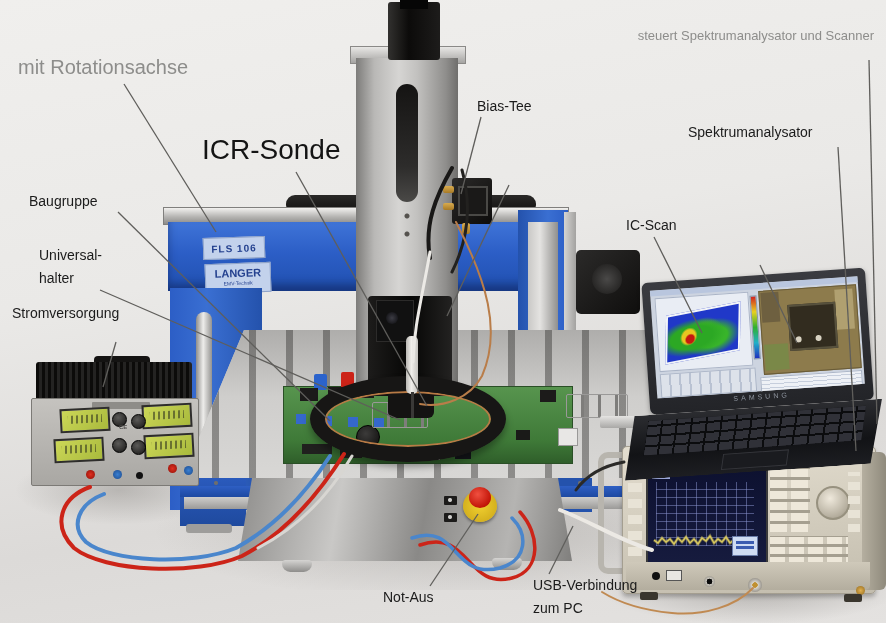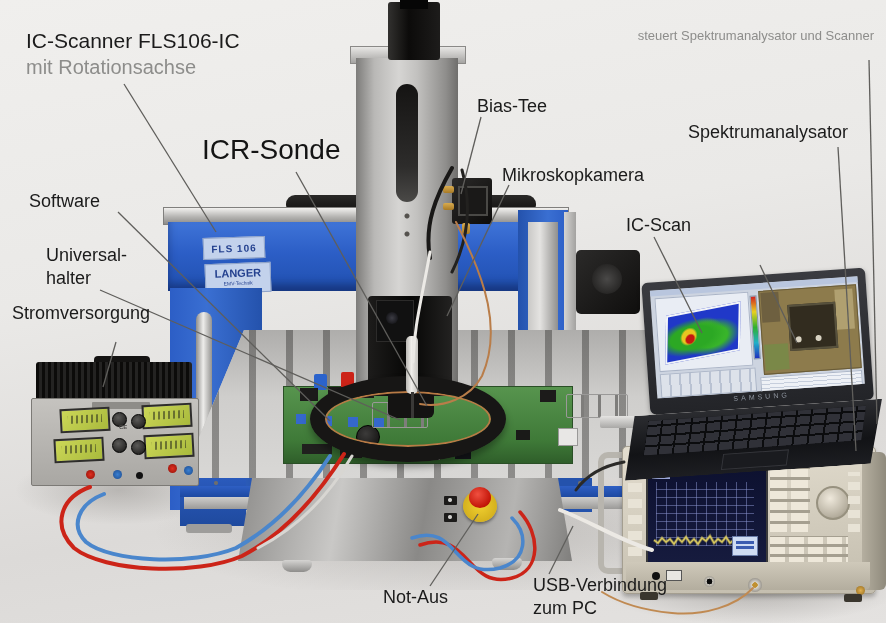--- a/index.html
+++ b/index.html
@@ -1,20 +1,20 @@
 <!DOCTYPE html>
 <html><head>
 <meta charset="utf-8">
 <style>
   html,body{margin:0;padding:0;background:#fff}
   #scene{position:relative;width:886px;height:623px;overflow:hidden;
     background:linear-gradient(170deg,#f0efed 0%,#eae9e7 40%,#dcdad8 72%,#e4e2e0 100%);
     font-family:"Liberation Sans",sans-serif}
   .e{position:absolute}
-  .label{position:absolute;font-size:18px;color:#1b1b1b;white-space:nowrap;line-height:23px}
+  .label{position:absolute;font-size:14px;color:#1b1b1b;white-space:nowrap;line-height:23px}
   .sub{color:#8d8d8b}
   
   #shadow-machine{left:150px;top:460px;width:630px;height:130px;background:radial-gradient(ellipse at 50% 55%,rgba(70,66,60,.22),rgba(0,0,0,0) 70%)}
   #shadow-ps{left:14px;top:455px;width:210px;height:70px;background:radial-gradient(ellipse,rgba(70,66,60,.25),rgba(0,0,0,0) 70%)}
   #shadow-sa{left:600px;top:555px;width:300px;height:70px;background:radial-gradient(ellipse,rgba(70,66,60,.28),rgba(0,0,0,0) 70%)}
   
   #beam-top-rail{left:163px;top:207px;width:404px;height:16px;background:linear-gradient(180deg,#f2f1ef,#b5b4b2 55%,#8c8b89);border:1px solid #807f7d}
   #beam{left:168px;top:222px;width:397px;height:69px;background:linear-gradient(180deg,#3f74d8 0%,#2c5ec6 45%,#2050b0 100%);box-shadow:inset 0 -7px 9px rgba(10,25,70,.45)}
   #chain{left:286px;top:195px;width:250px;height:19px;background:linear-gradient(180deg,#2a2928,#100f0e);border-radius:9px}
   #plate-model{left:203px;top:237px;width:60px;height:20px;background:#c3d2ec;border:1px solid #8fa3c8;transform:rotate(-2deg);color:#24418f;font-weight:bold;font-size:10px;letter-spacing:1px;display:flex;align-items:center;justify-content:center}
@@ -119,31 +119,31 @@
   #sa-jack1{left:652px;top:572px;width:8px;height:8px;border-radius:50%;background:#111}
   #sa-usb{left:666px;top:570px;width:14px;height:9px;background:#e8e6e2;border:1px solid #555}
   #sa-jack2{left:704px;top:576px;width:11px;height:11px;border-radius:50%;background:radial-gradient(#0a0a0a 35%,#c9c5bc 40%,#7e7a70)}
   #sa-rf{left:748px;top:578px;width:14px;height:14px;border-radius:50%;background:radial-gradient(#c09030 25%,#d8d4cc 30%,#6e6a62)}
   #sa-gold{left:856px;top:586px;width:9px;height:9px;border-radius:50%;background:radial-gradient(#e0b050,#936a1e)}
   .sa-foot{position:absolute;width:18px;height:8px;background:#3a362e;border-radius:2px}
   
   #overlay{left:0;top:0;width:886px;height:623px;pointer-events:none}
   
   #lbl-scanner-title{left:26px;top:29px;font-size:21px}
-  #lbl-scanner-sub{left:26px;top:56px;font-size:20px}
+  #lbl-scanner-sub{left:18px;top:56px;font-size:20px}
   #lbl-pc-title{right:12px;top:10px;font-size:21px;text-align:right}
   #lbl-pc-sub{right:12px;top:24px;font-size:13px;text-align:right}
   #lbl-icr{left:202px;top:138px;font-size:28px;color:#141414}
   #lbl-bias{left:477px;top:95px}
   #lbl-kamera{left:502px;top:164px}
   #lbl-spektrum{left:688px;top:121px}
   #lbl-icscan{left:626px;top:214px}
   #lbl-video{left:701px;top:244px}
   #lbl-baugruppe{left:29px;top:190px}
-  #lbl-uni{left:46px;top:244px}
+  #lbl-uni{left:39px;top:244px}
   #lbl-strom{left:12px;top:302px}
   #lbl-notaus{left:383px;top:586px}
   #lbl-usb{left:533px;top:574px}
 </style>
 </head>
 <body>
 
 <div id="scene">
 
   <div class="e" id="shadow-machine"></div>
@@ -334,29 +334,27 @@
       <line x1="509" y1="185" x2="447" y2="316"></line>
       <line x1="838" y1="147" x2="856" y2="451"></line>
       <line x1="869" y1="60" x2="877" y2="424"></line>
       <line x1="654" y1="237" x2="702" y2="333"></line>
       <line x1="760" y1="265" x2="797" y2="343"></line>
       <line x1="430" y1="586" x2="478" y2="514"></line>
       <line x1="549" y1="574" x2="573" y2="526"></line>
     </g>
   </svg>
 
-  <div class="label" id="lbl-scanner-title">IC-Scanner FLS106-IC</div>
   <div class="label sub" id="lbl-scanner-sub">mit Rotationsachse</div>
   <div class="label sub" id="lbl-pc-sub">steuert Spektrumanalysator und Scanner</div>
   <div class="label" id="lbl-icr">ICR-Sonde</div>
   <div class="label" id="lbl-bias">Bias-Tee</div>
-  <div class="label" id="lbl-kamera">Mikroskopkamera</div>
   <div class="label" id="lbl-spektrum">Spektrumanalysator</div>
   <div class="label" id="lbl-icscan">IC-Scan</div>
-  <div class="label" id="lbl-baugruppe">Software</div>
+  <div class="label" id="lbl-baugruppe">Baugruppe</div>
   <div class="label" id="lbl-uni">
     <div>Universal-</div>
     <div>halter</div>
   </div>
   <div class="label" id="lbl-strom">
     <div>Stromversorgung</div>
   </div>
   <div class="label" id="lbl-notaus">Not-Aus</div>
   <div class="label" id="lbl-usb">
     <div>USB-Verbindung</div>

